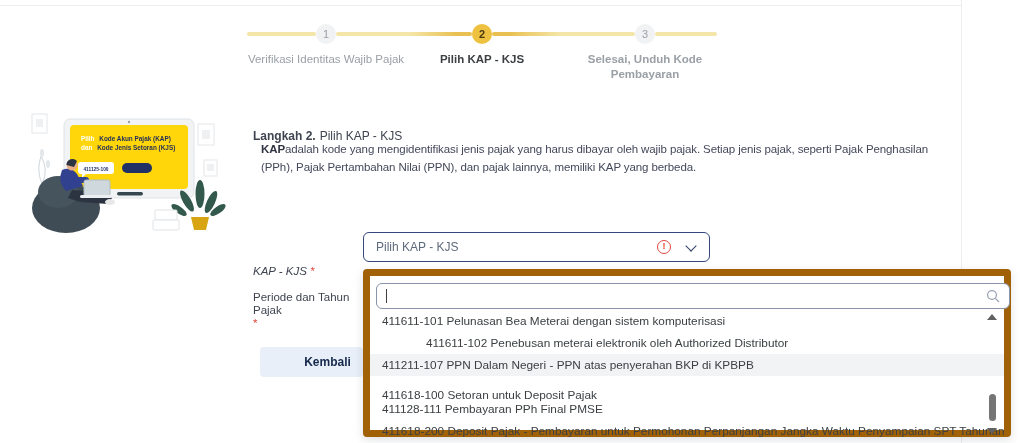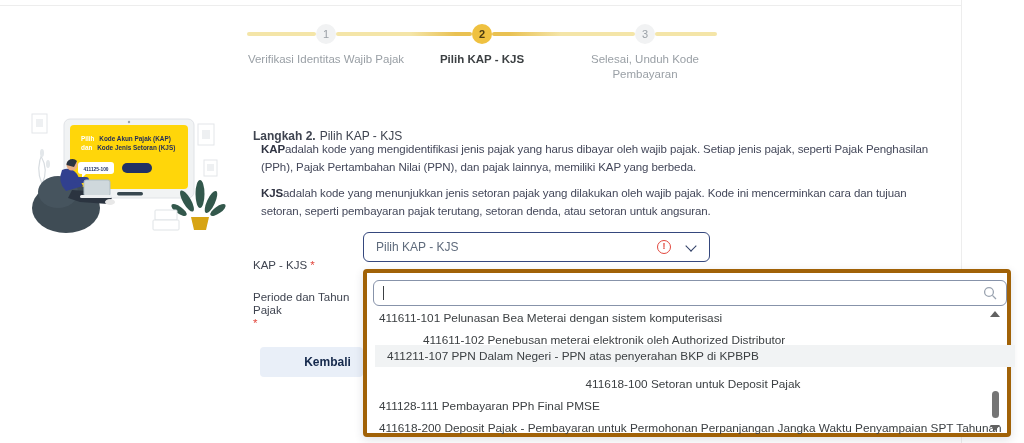--- a/index.html
+++ b/index.html
@@ -27,21 +27,21 @@
 
   
   .heading { position:absolute; left:253px; top:107px; font-size:12px; color:#3f4450;margin-top:22px; }
   .heading b { margin-right:4px; }
   .paras { position:absolute; left:253px; top:132px; width:700px; font-size:11.5px; line-height:18px; color:#44485a; letter-spacing:-0.1px; }
   .paras p { margin:8px; }
   .paras b { color:#2f3342; }
 
   .field-label { position:absolute; font-size:11.5px; color:#3f4450; }
   .req { color:#e2473d; }
-  .lbl-kapkjs { left:253px; top:259px; }
+  .lbl-kapkjs { left:253px; top:265px;font-style:italic; }
   .lbl-periode { left:253px; top:291px; width:118px; line-height:13px; }
   .lbl-periode .req { display:block; }
 
   .select-box {
     position:absolute; left:363px; top:232px; width:347px; height:30px;
     border:1px solid #35477d; border-radius:6px; background:#fff; cursor:pointer;
   }
   .select-placeholder { position:absolute; left:12px; top:0; line-height:28px; font-size:12px; color:#5f6b7c; }
   .error-icon {
     position:absolute; right:38px; top:7px; width:14px; height:14px; border-radius:50%;
@@ -56,21 +56,21 @@
 
   .back-btn {
     position:absolute; left:260px; top:347px; width:103px; height:30px;
     background:#e9eff8; border:none; border-radius:4px; cursor:pointer;
     font-family:"Liberation Sans", sans-serif; font-size:12px; font-weight:bold; color:#14284b;padding-left:32px;
   }
 
   
   .dropdown {
     position:absolute; left:363px; top:269px; width:648px; height:168px; z-index:10;
-    background:#fff; border:4px solid #a16207; border-radius:4px;
+    background:#fff; border:7px solid #a16207; border-radius:4px;
     box-shadow:0 3px 10px rgba(40,50,70,0.14);
   }
   .search-wrap {
     position:absolute; left:6px; top:7px; width:634px; height:26px;
     border:1px solid #8793aa; border-radius:6px; background:#fff;
   }
   .search-input {
     position:absolute; left:8px; top:1px; width:590px; height:22px; border:none; outline:none;
     font-family:"Liberation Sans", sans-serif; font-size:12px; color:#3c4043; background:transparent;
   }
@@ -100,21 +100,21 @@
     <div class="seg seg2"></div>
     <div class="seg seg3"></div>
     <div class="seg seg4"></div>
 
     <div class="step-circle" style="left:316px;">1</div>
     <div class="step-circle active" style="left:472px;">2</div>
     <div class="step-circle" style="left:635px;">3</div>
 
     <div class="step-label" style="left:231px; width:190px;">Verifikasi Identitas Wajib Pajak</div>
     <div class="step-label active" style="left:412px; width:140px;">Pilih KAP - KJS</div>
-    <div class="step-label" style="left:582px; width:126px;">Selesai, Unduh Kode Pembayaran</div>
+    <div class="step-label" style="left:582px; width:126px;font-weight:bold;">Selesai, Unduh Kode Pembayaran</div>
   </div>
 
   <svg class="illus" width="220" height="145" viewBox="0 0 220 145">
 
     <g>
       <rect x="10" y="8" width="15" height="19" fill="#ffffff" stroke="#e3e6e9"></rect>
       <rect x="14" y="13" width="7" height="8" fill="#eef0f2"></rect>
       <rect x="176" y="18" width="16" height="21" fill="#ffffff" stroke="#e3e6e9"></rect>
       <rect x="180" y="24" width="8" height="9" fill="#eef0f2"></rect>
       <rect x="182" y="54" width="13" height="16" fill="#ffffff" stroke="#e3e6e9"></rect>
@@ -177,21 +177,20 @@
       <rect x="62" y="74" width="26" height="16" rx="2" fill="#cfd8dc" stroke="#b0bec5"></rect>
       <rect x="58" y="89" width="32" height="3" rx="1.5" fill="#eceff1"></rect>
     </g>
   </svg>
 
   <div class="heading">
     <b>Langkah 2.</b><span>Pilih KAP - KJS</span>
   </div>
   <div class="paras">
     <p><b>KAP</b><span>adalah kode yang mengidentifikasi jenis pajak yang harus dibayar oleh wajib pajak. Setiap jenis pajak, seperti Pajak Penghasilan (PPh), Pajak Pertambahan Nilai (PPN), dan pajak lainnya, memiliki KAP yang berbeda.</span></p>
-    <p><b>KJS</b><span>adalah kode yang menunjukkan jenis setoran pajak yang dilakukan oleh wajib pajak. Kode ini mencerminkan cara dan tujuan setoran, seperti pembayaran pajak terutang, setoran denda, atau setoran untuk angsuran.</span></p>
   </div>
 
   <div class="field-label lbl-kapkjs">
     <span>KAP - KJS</span> <span class="req">*</span>
   </div>
 
   <div class="select-box">
     <span class="select-placeholder">Pilih KAP - KJS</span>
     <span class="error-icon">!</span>
     <span class="chevron-down-icon"></span>
@@ -209,22 +208,22 @@
       <span class="caret-line"></span>
       <input class="search-input" type="text" value="" style="">
       <svg class="search-icon" viewBox="0 0 14 14">
         <circle cx="6" cy="6" r="4.4" fill="none" stroke="#9aa3b0" stroke-width="1.3"></circle>
         <line x1="9.4" y1="9.4" x2="13" y2="13" stroke="#9aa3b0" stroke-width="1.3"></line>
       </svg>
     </div>
 
     <div class="option" style="top:34px;">411611-101 Pelunasan Bea Meterai dengan sistem komputerisasi</div>
     <div class="option" style="top:56px;margin-left:44px;">411611-102 Penebusan meterai elektronik oleh Authorized Distributor</div>
-    <div class="option hover" style="top:72px;margin-left:8px;">411211-107 PPN Dalam Negeri - PPN atas penyerahan BKP di KPBPB</div>
-    <div class="option" style="top:100px;text-align:center;">411618-100 Setoran untuk Deposit Pajak</div>
+    <div class="option hover" style="top:78px;">411211-107 PPN Dalam Negeri - PPN atas penyerahan BKP di KPBPB</div>
+    <div class="option" style="top:108px;">411618-100 Setoran untuk Deposit Pajak</div>
     <div class="option" style="top:122px;">411128-111 Pembayaran PPh Final PMSE</div>
     <div class="option" style="top:144px;">411618-200 Deposit Pajak - Pembayaran untuk Permohonan Perpanjangan Jangka Waktu Penyampaian SPT Tahunan</div>
 
     <div class="sb-up"></div>
     <div class="sb-thumb"></div>
     <div class="sb-down"></div>
   </div>
 </div>
 
 </body></html>

